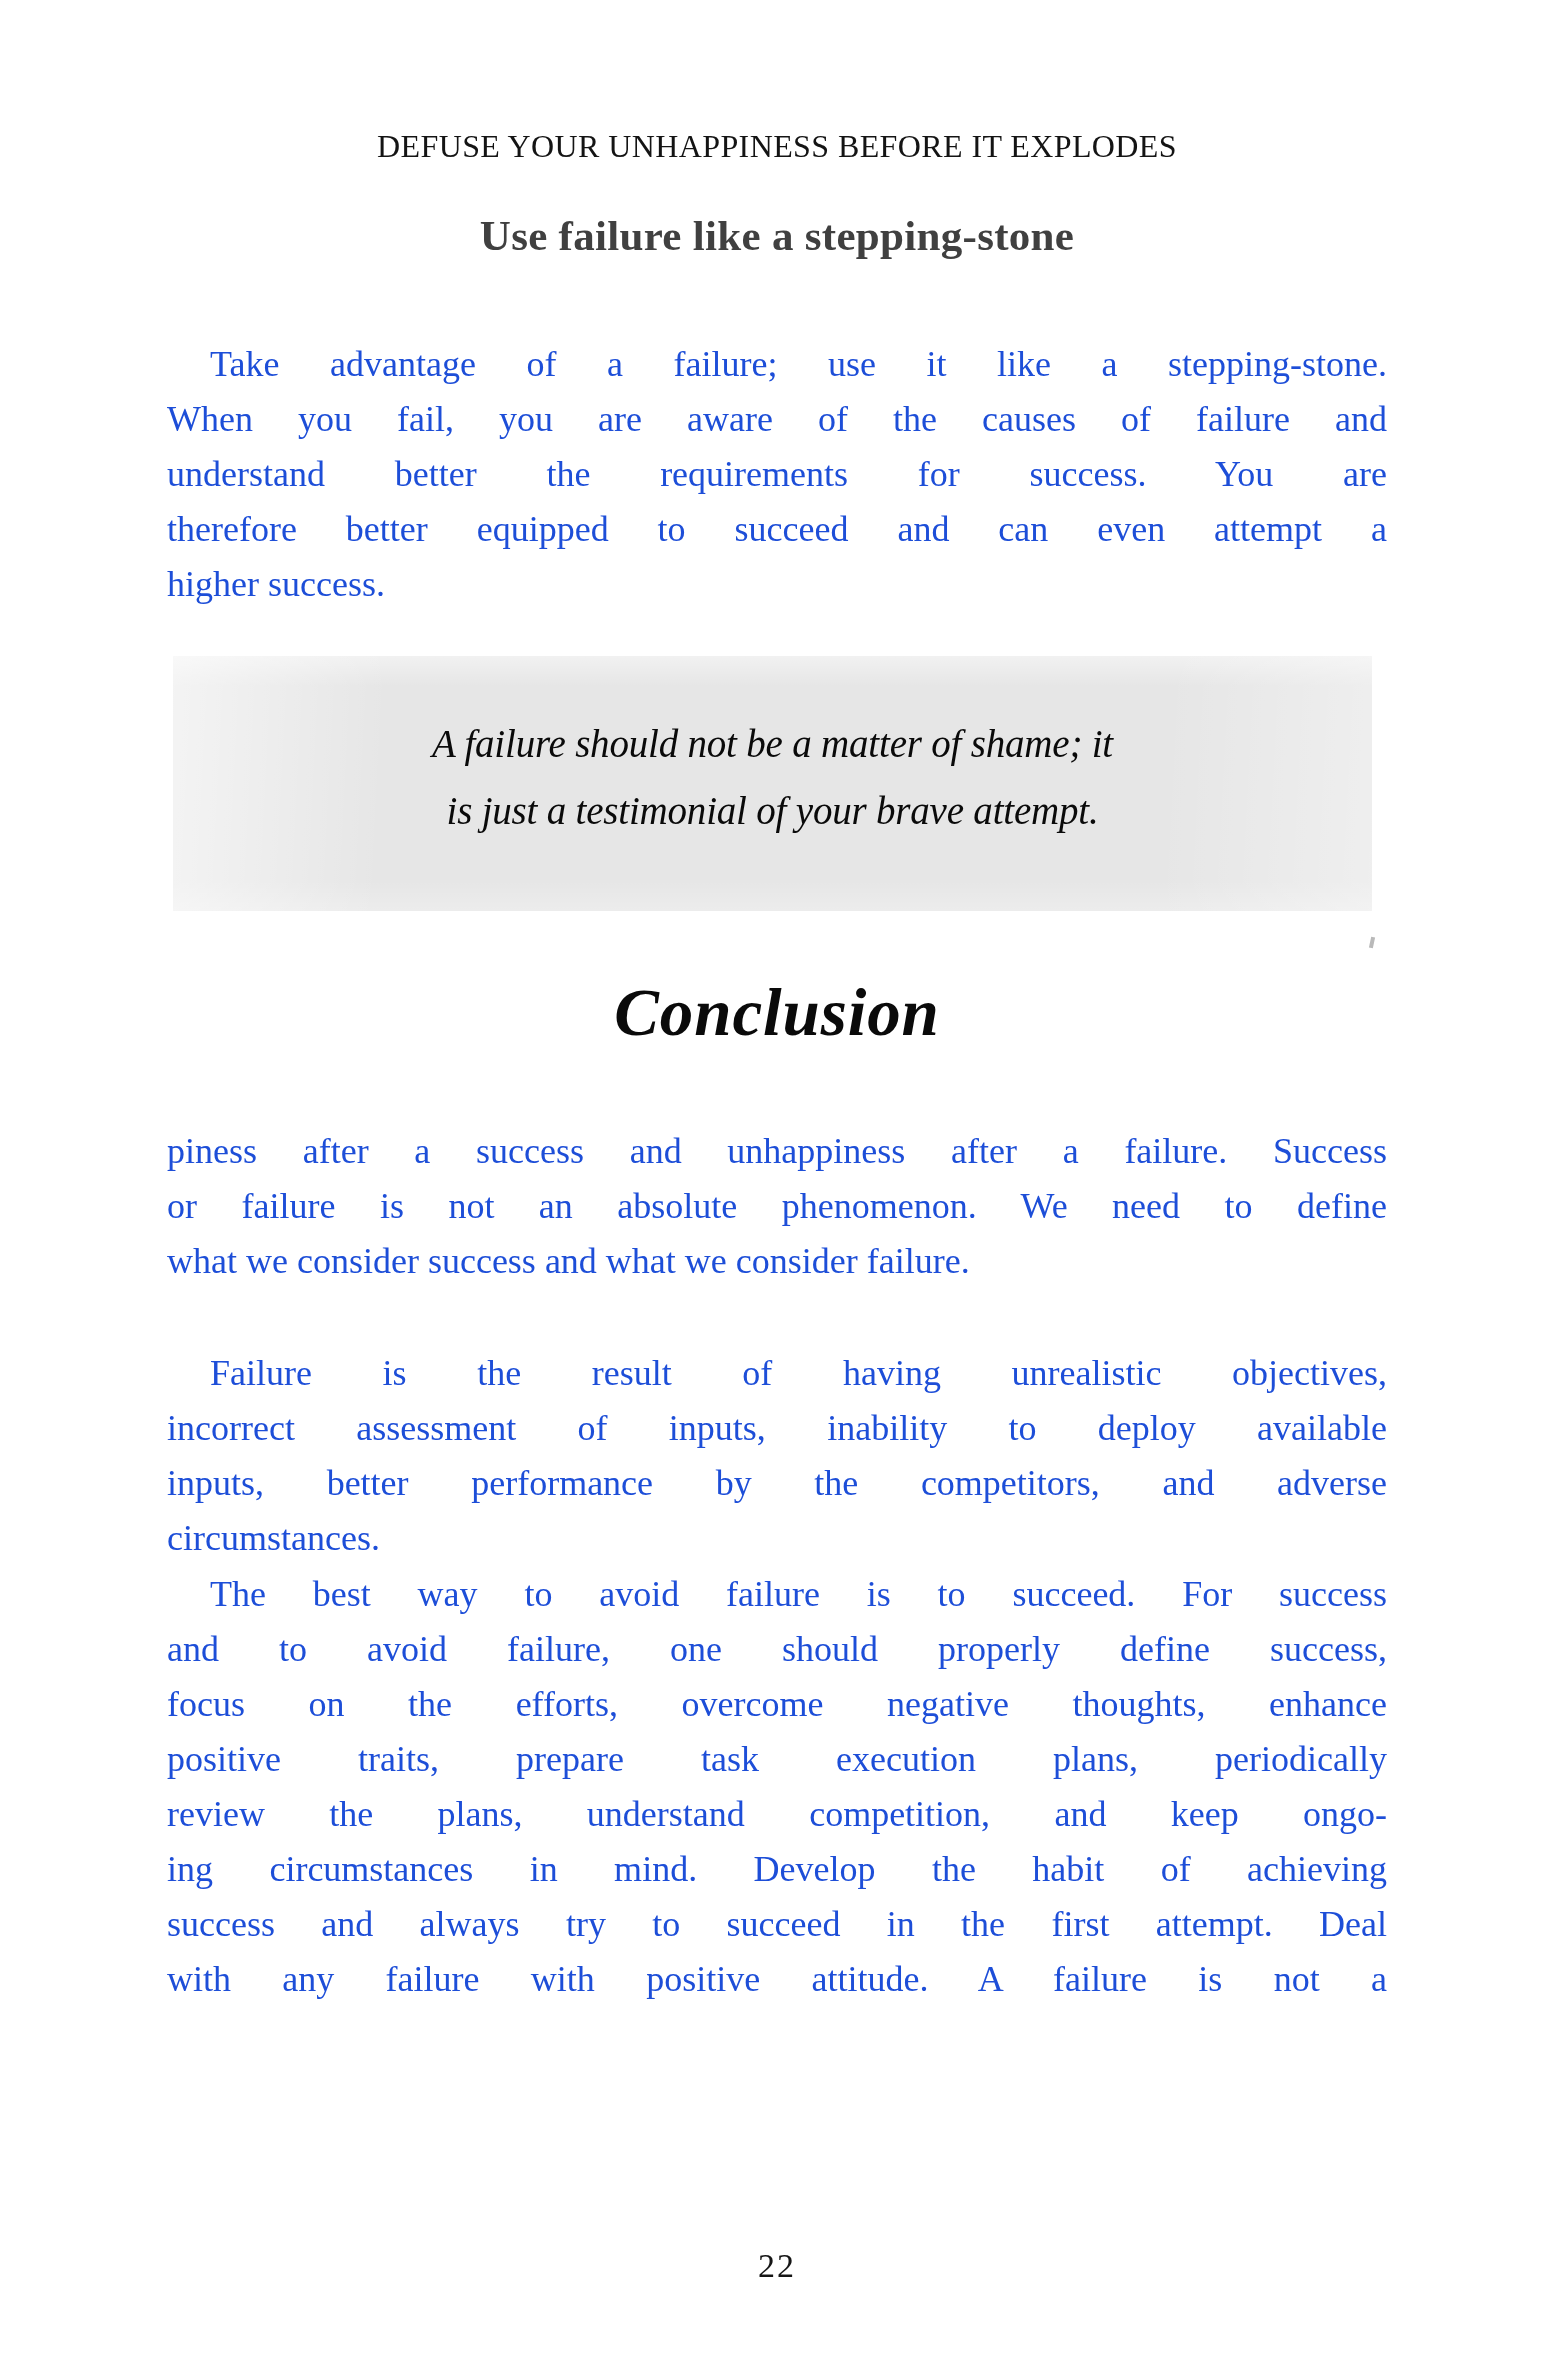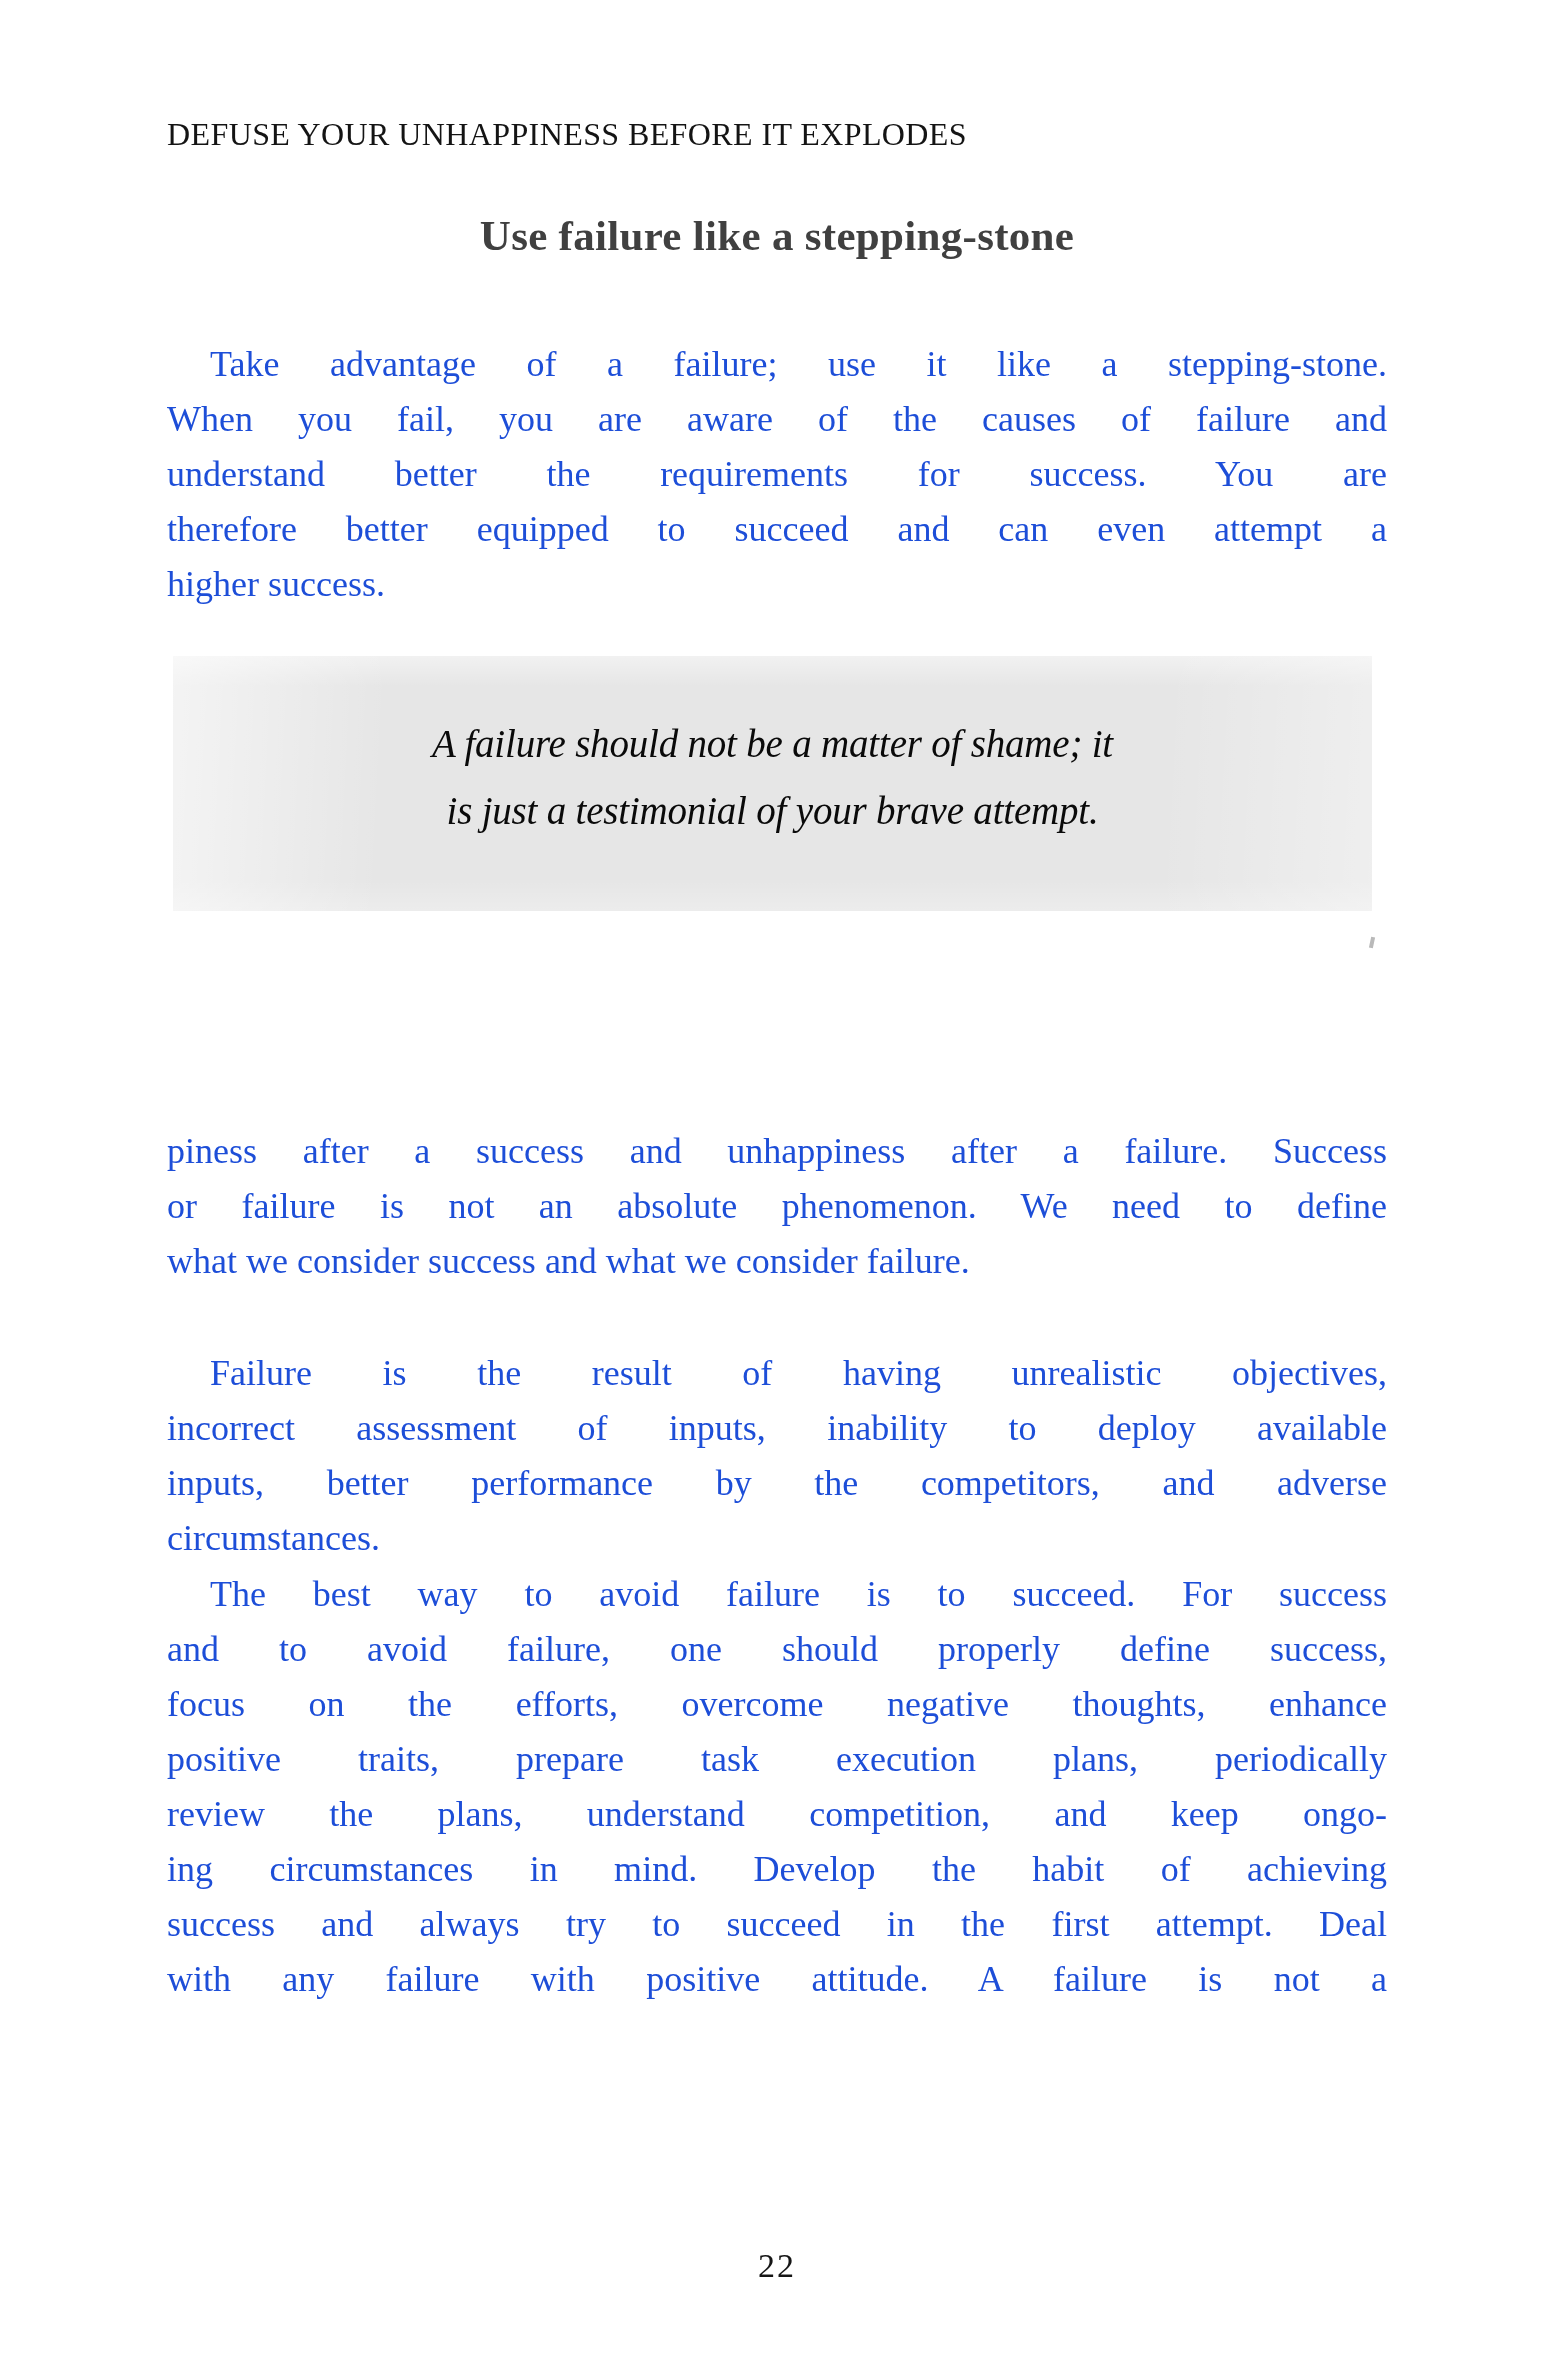--- a/index.html
+++ b/index.html
@@ -21,23 +21,23 @@
     left: 0; top: 0;
     width: 1552px;
     height: 2373px;
     background: #ffffff;
   }
 
   
   .running-header {
     position: absolute;
     left: 167px;
-    top: 116px;
-    width: 1220px;
-    text-align: left;
+    top: 128px;
+    width: 1220px;
+    text-align: center;
     font-size: 28px;
     letter-spacing: 0.6px;
     color: #141414;
     white-space: nowrap;
   }
   .running-header .hdr-text {
     font-variant: small-caps;
     font-size: 32px;
     letter-spacing: 0.4px;
   }
@@ -169,20 +169,21 @@
   </div>
 
   <div class="quote-panel">
     <div class="quote-text">
       <span class="qline">A failure should not be a matter of shame; it</span>
       <span class="qline">is just a testimonial of your brave attempt.</span>
     </div>
   </div>
   <div class="speck"></div>
 
+  <div class="conclusion-heading">Conclusion</div>
 
   <div class="para" id="para-1">
     <span class="line">piness after a success and unhappiness after a failure. Success</span>
     <span class="line">or failure is not an absolute phenomenon. We need to define</span>
     <span class="line last">what we consider success and what we consider failure.</span>
   </div>
 
   <div class="para" id="para-2">
     <span class="line"><span class="indent"></span><span>Failure is the result of having unrealistic objectives,</span></span>
     <span class="line">incorrect assessment of inputs, inability to deploy available</span>

